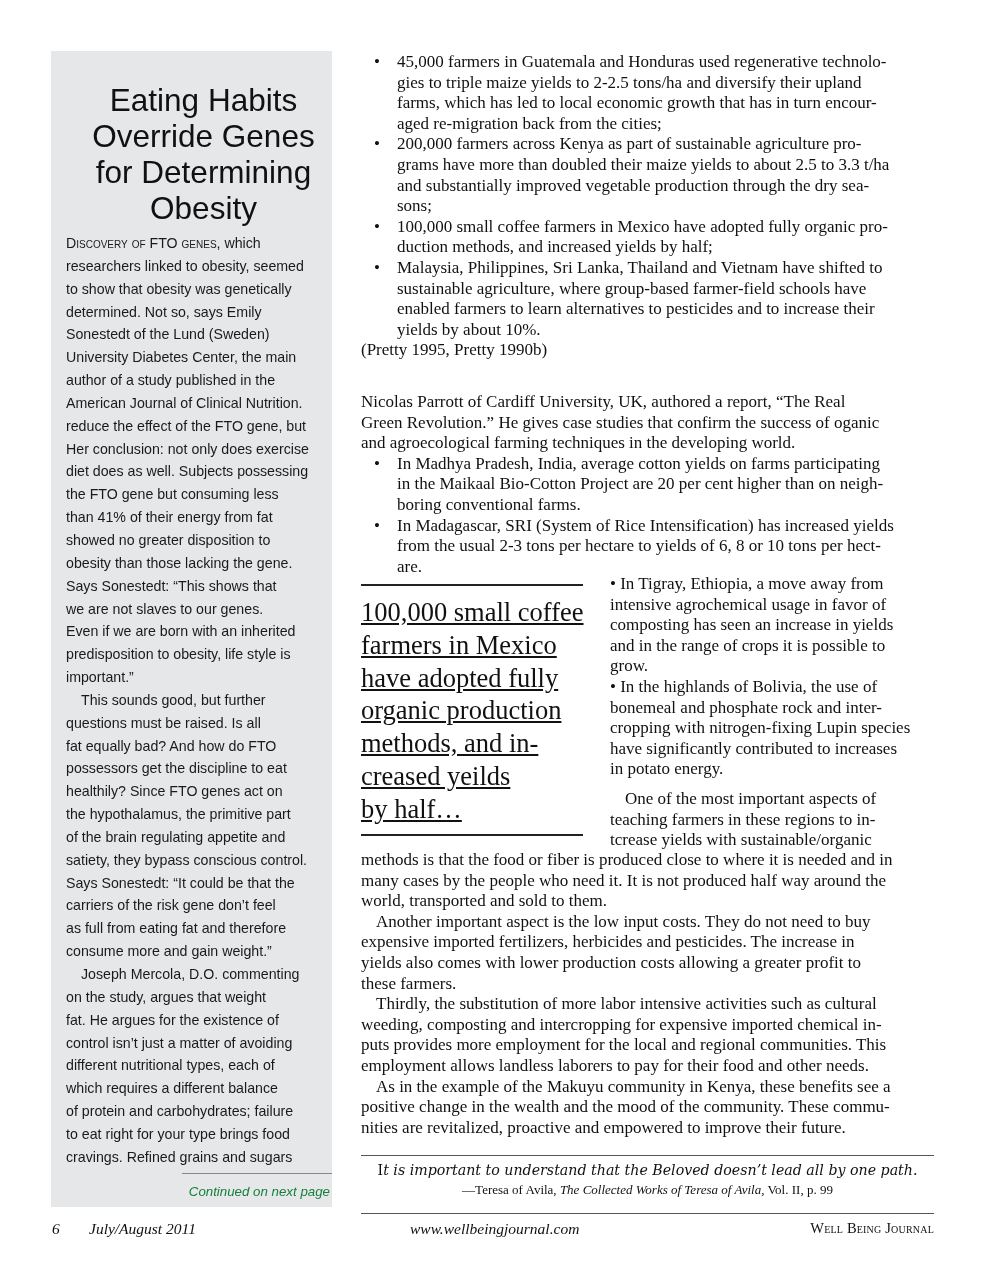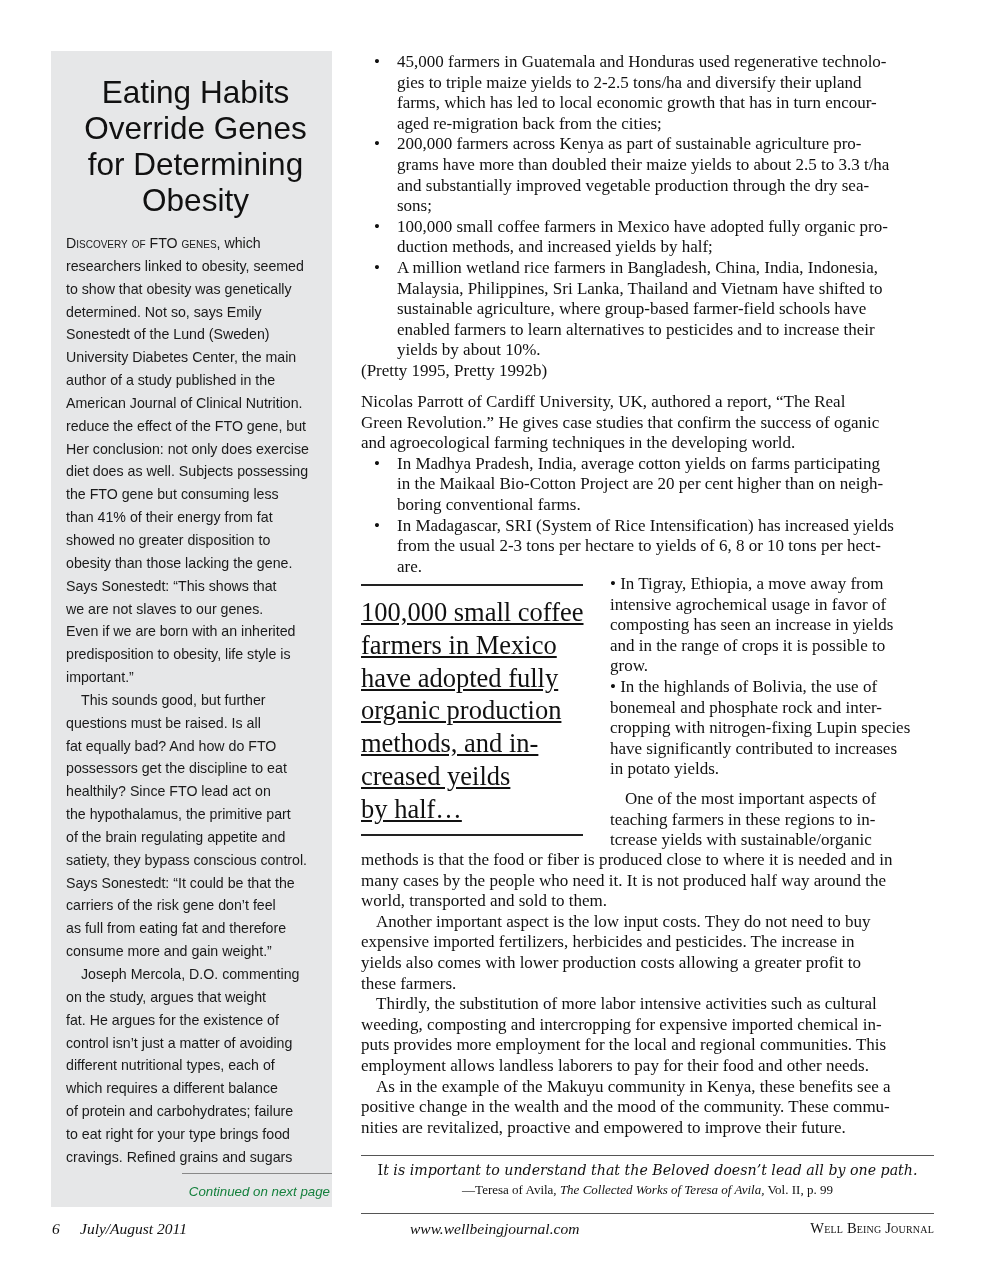--- a/index.html
+++ b/index.html
@@ -27,21 +27,21 @@
     .sidebar-title {
       position: absolute;
       left: 0;
       top: 19px;
       width: 281px;
       text-align: center;
       font-family: "Liberation Sans", sans-serif;
       font-size: 31.5px;
       line-height: 36px;
       color: #111;
-      margin: 4px;
+      margin: 12px;
       font-weight: normal;
     }
     .sidebar-body {
       position: absolute;
       left: 15px;
       top: 181px;
       width: 268px;
       font-family: "Liberation Sans", sans-serif;
       font-size: 14.2px;
       line-height: 22.85px;
@@ -219,21 +219,21 @@
     <span class="line">Says Sonestedt: “This shows that</span>
     <span class="line">we are not slaves to our genes.</span>
     <span class="line">Even if we are born with an inherited</span>
     <span class="line">predisposition to obesity, life style is</span>
     <span class="line">important.”</span>
 
     <span class="line indent">This sounds good, but further</span>
     <span class="line">questions must be raised. Is all</span>
     <span class="line">fat equally bad? And how do FTO</span>
     <span class="line">possessors get the discipline to eat</span>
-    <span class="line">healthily? Since FTO lead act on</span>
+    <span class="line">healthily? Since FTO genes act on</span>
     <span class="line">the hypothalamus, the primitive part</span>
     <span class="line">of the brain regulating appetite and</span>
     <span class="line">satiety, they bypass conscious control.</span>
     <span class="line">Says Sonestedt: “It could be that the</span>
     <span class="line">carriers of the risk gene don’t feel</span>
     <span class="line">as full from eating fat and therefore</span>
     <span class="line">consume more and gain weight.”</span>
 
     <span class="line indent">Joseph Mercola, D.O. commenting</span>
     <span class="line">on the study, argues that weight</span>
@@ -272,28 +272,27 @@
   <div class="bullet-item">
     <span class="bul">•</span>
     <div class="txt">
       <span class="line">100,000 small coffee farmers in Mexico have adopted fully organic pro-</span>
       <span class="line">duction methods, and increased yields by half;</span>
     </div>
   </div>
   <div class="bullet-item">
     <span class="bul">•</span>
     <div class="txt">
-      <span class="line">A million wetland rice farmers in Bangladesh, China, India, Indonesia,</span>
       <span class="line">Malaysia, Philippines, Sri Lanka, Thailand and Vietnam have shifted to</span>
       <span class="line">sustainable agriculture, where group-based farmer-field schools have</span>
       <span class="line">enabled farmers to learn alternatives to pesticides and to increase their</span>
       <span class="line">yields by about 10%.</span>
     </div>
   </div>
-  <span class="line">(Pretty 1995, Pretty 1992b)</span>
+  <span class="line">(Pretty 1995, Pretty 1990b)</span>
 </div>
 
 <div class="block serif" style="top:392px;">
   <span class="line">Nicolas Parrott of Cardiff University, UK, authored a report, “The Real</span>
   <span class="line">Green Revolution.” He gives case studies that confirm the success of oganic</span>
   <span class="line">and agroecological farming techniques in the developing world.</span>
   <div class="bullet-item">
     <span class="bul">•</span>
     <div class="txt">
       <span class="line">In Madhya Pradesh, India, average cotton yields on farms participating</span>
@@ -328,21 +327,21 @@
 <div class="narrow serif" style="top:574px;">
   <span class="line">•  In Tigray, Ethiopia, a move away from</span>
   <span class="line">intensive agrochemical usage in favor of</span>
   <span class="line">composting has seen an increase in yields</span>
   <span class="line">and in the range of crops it is possible to</span>
   <span class="line">grow.</span>
   <span class="line">•  In the highlands of Bolivia, the use of</span>
   <span class="line">bonemeal and phosphate rock and inter-</span>
   <span class="line">cropping with nitrogen-fixing Lupin species</span>
   <span class="line">have significantly contributed to increases</span>
-  <span class="line">in potato yields.</span>
+  <span class="line">in potato energy.</span>
 </div>
 
 <div class="narrow serif" style="top:789px;">
   <span class="line indent-p">One of the most important aspects of</span>
   <span class="line">teaching farmers in these regions to in-</span>
   <span class="line">tcrease yields with sustainable/organic</span>
 </div>
 
 <div class="block serif" style="top:850px;">
   <span class="line">methods is that the food or fiber is produced close to where it is needed and in</span>
@@ -363,15 +362,15 @@
   <span class="line">positive change in the wealth and the mood of the community. These commu-</span>
   <span class="line">nities are revitalized, proactive and empowered to improve their future.</span>
 </div>
 
 <div class="quote-rule" style="top:1155px;"></div>
 <div class="quote-main"><span class="upright">I</span><span>t is important to understand that the Beloved doesn’t lead all by one path.</span></div>
 <div class="quote-attr"><span>—Teresa of Avila, </span><i>The Collected Works of Teresa of Avila,</i><span> Vol. II, p. 99</span></div>
 <div class="quote-rule" style="top:1213px;"></div>
 
 <div class="footer" style="left:52px;">6</div>
-<div class="footer" style="left:80px;">July/August 2011</div>
+<div class="footer" style="left:89px;">July/August 2011</div>
 <div class="footer" style="left:410px;">www.wellbeingjournal.com</div>
 <div class="footer footer-journal" style="right:52px;">Well Being Journal</div>
 
 </body></html>

